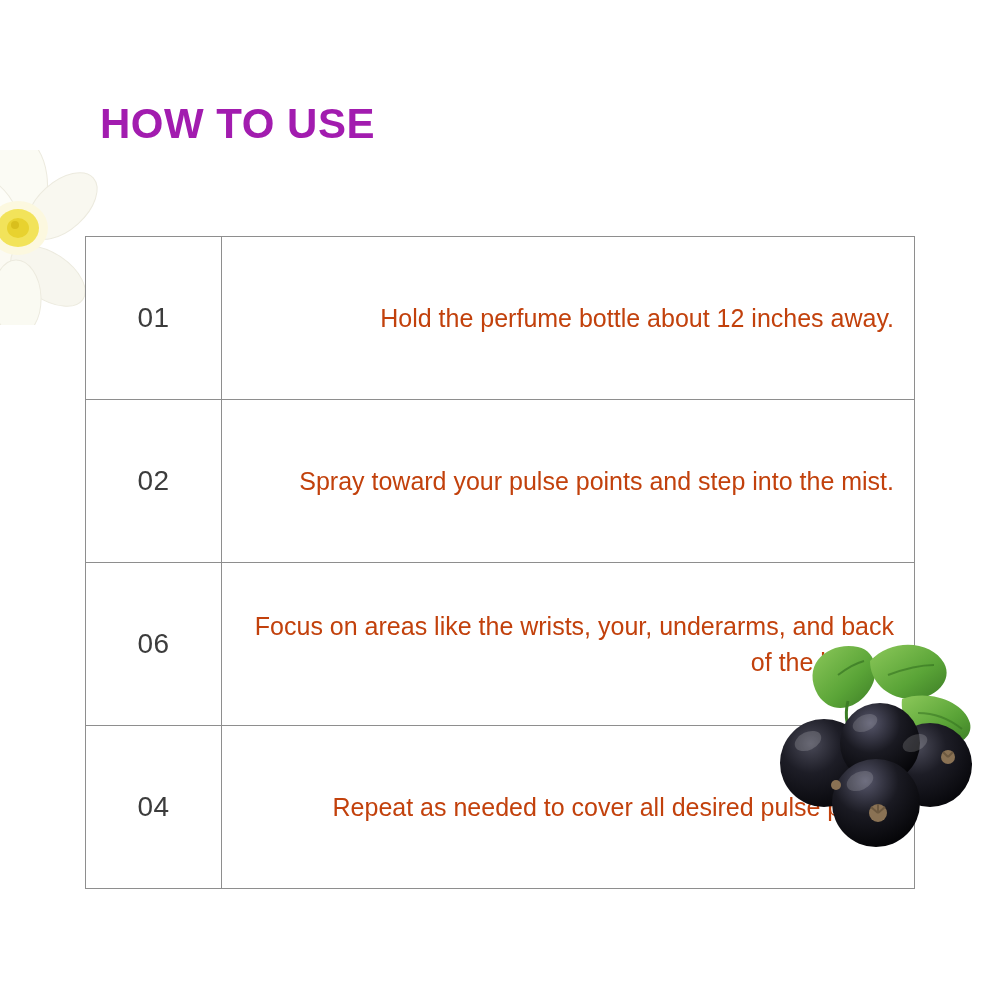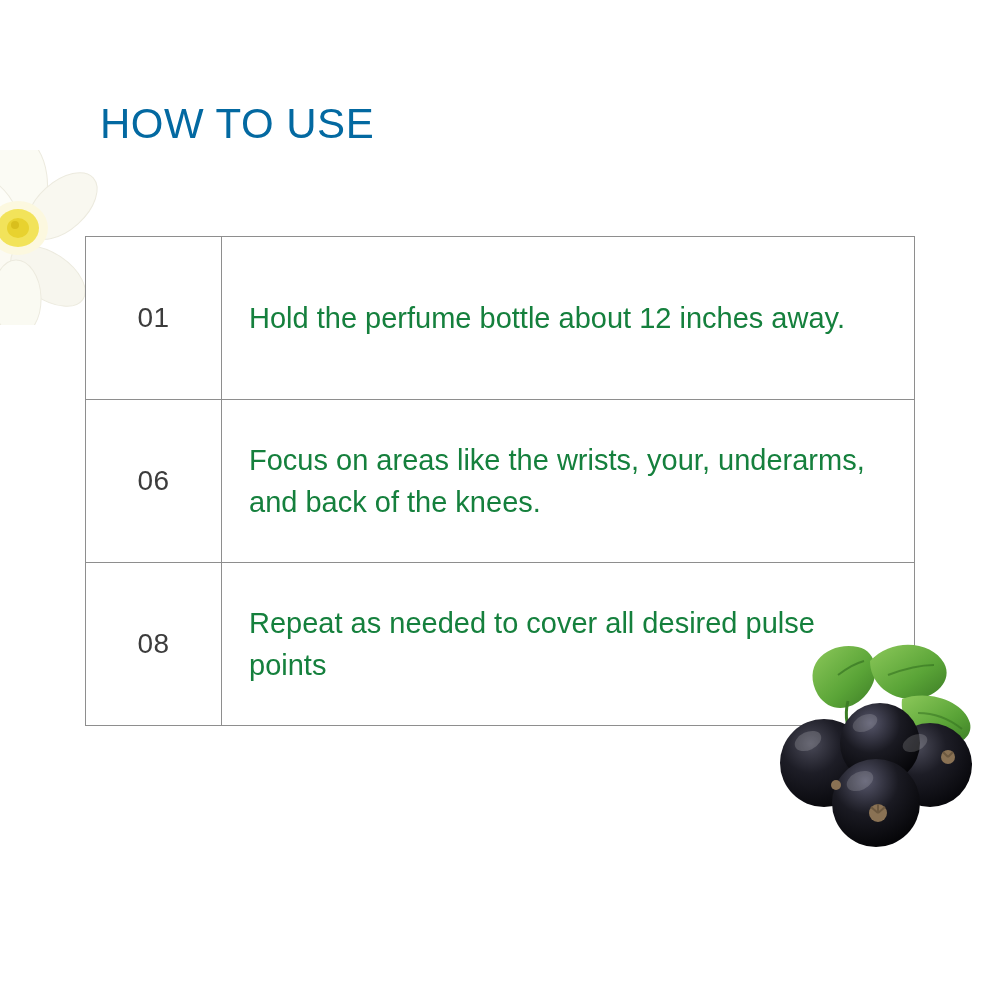--- a/index.html
+++ b/index.html
@@ -15,23 +15,23 @@
     font-family: "Liberation Sans", sans-serif;
     color: #3a3a3a;
   }
 
   
   .page-title {
     position: absolute;
     left: 100px;
     top: 103px;
     font-size: 42px;
-    font-weight: normal;
+    font-weight: bold;
     letter-spacing: 0.5px;
-    color: #0369a1;
+    color: #a21caf;
     line-height: 1;
   }
 
   
   .steps-table {
     position: absolute;
     left: 85px;
     top: 236px;
     width: 830px;
     border-collapse: collapse;
@@ -48,23 +48,24 @@
   }
   .cell-num {
     width: 133px;
     text-align: center;
     font-size: 28px;
     color: #3c3c3c;
     letter-spacing: 0.5px;
   }
   .cell-text {
     padding: 0 20px 0 27px;
-    font-size: 29px;
+    font-size: 25px;
     line-height: 1.45;
-    color: #15803d;
+    color: #c2410c;
+    text-align: right;
   }
 
   
   .flower {
     position: absolute;
     left: -38px;
     top: 150px;
     width: 150px;
     height: 175px;
     pointer-events: none;
@@ -104,25 +105,29 @@
   </svg>
 </div>
 
 <table class="steps-table">
   <tbody>
     <tr>
       <td class="cell-num">01</td>
       <td class="cell-text">Hold the perfume bottle about 12 inches away.</td>
     </tr>
     <tr>
+      <td class="cell-num">02</td>
+      <td class="cell-text">Spray toward your pulse points and step into the mist.</td>
+    </tr>
+    <tr>
       <td class="cell-num">06</td>
       <td class="cell-text">Focus on areas like the wrists, your, underarms, and back of the knees.</td>
     </tr>
     <tr>
-      <td class="cell-num">08</td>
+      <td class="cell-num">04</td>
       <td class="cell-text">Repeat as needed to cover all desired pulse points</td>
     </tr>
   </tbody>
 </table>
 
 <div class="berries">
   <svg viewBox="0 0 240 230" width="240" height="230" aria-hidden="true">
     <defs>
       <radialGradient id="berryGrad" cx="35%" cy="28%" r="75%">
         <stop offset="0%" stop-color="#4a4a58"></stop>

